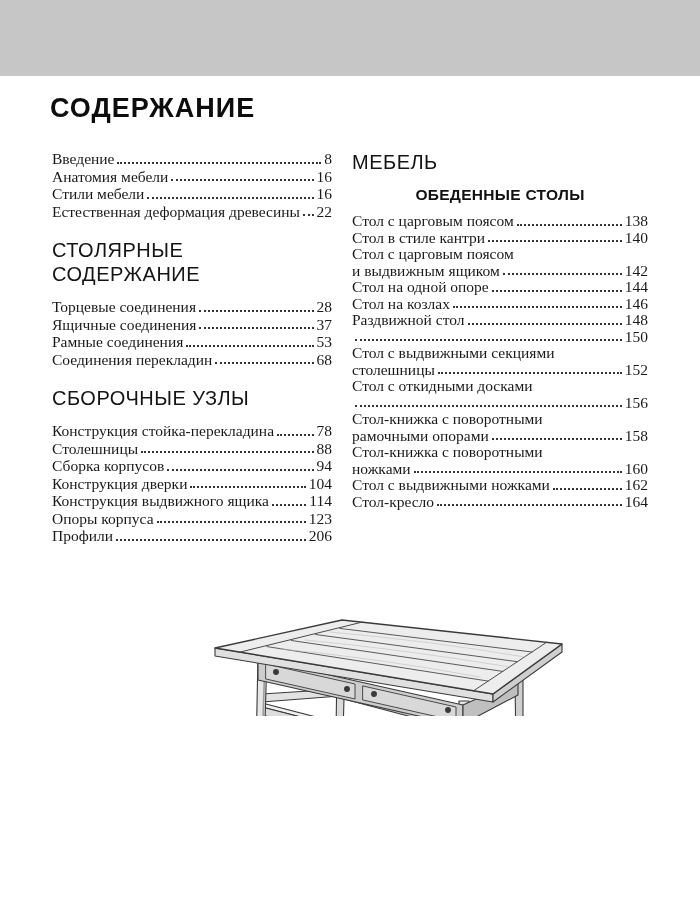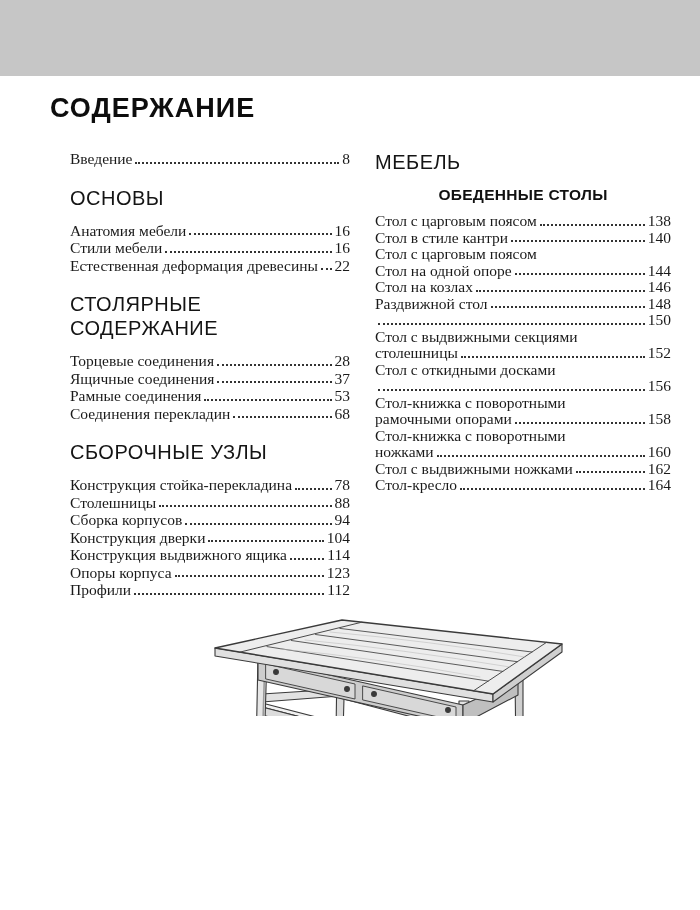--- a/index.html
+++ b/index.html
@@ -2,22 +2,22 @@
 <html><head>
 <meta charset="utf-8">
 <style>
   html,body{margin:0;padding:0;background:#fff;}
   #page{position:relative;width:700px;height:716px;background:#ffffff;overflow:hidden;
         font-family:"Liberation Serif", serif;color:#1a1a1a;}
   .top-band{position:absolute;left:0;top:0;width:700px;height:76px;background:#c6c6c6;}
   .page-title{position:absolute;left:50px;top:93px;font-family:"Liberation Sans",sans-serif;
         font-weight:700;font-size:27px;letter-spacing:1px;color:#0d0d0d;}
   .col{position:absolute;}
-  .col-left{left:70px;top:150px;width:280px;}
-  .col-right{left:352px;top:150px;width:296px;margin-left:23px;}
+  .col-left{left:52px;top:150px;width:280px;}
+  .col-right{left:352px;top:150px;width:296px;}
   .sec-heading{font-family:"Liberation Sans",sans-serif;font-weight:400;font-size:20px;
         letter-spacing:.5px;color:#141414;line-height:24px;margin:18px 0 12px 0;}
   .sec-heading.first{margin-top:0;}
   .sub-heading{font-family:"Liberation Sans",sans-serif;font-weight:700;font-size:15.5px;
         letter-spacing:.3px;color:#111;line-height:18px;margin:8px 0 0 0;text-align:center;}
   .entries{margin:0;}
   .col-right .entries{margin-top:9px;}
   .toc-entry{line-height:17.5px;font-size:15.5px;}
   .col-right .toc-entry{line-height:16.5px;}
   .toc-row{display:flex;align-items:flex-end;}
@@ -40,21 +40,20 @@
   <div class="col col-left">
 
     <div class="intro-block toc-entry">
       <div class="toc-row">
         <span class="toc-lbl">Введение</span>
         <span class="leader"></span>
         <span class="toc-num">8</span>
       </div>
     </div>
 
-    <div class="sec-heading">ОСНОВЫ</div>
     <div class="entries">
 
         <div class="toc-entry">
 
           <div class="toc-row">
             <span class="toc-lbl">Анатомия мебели</span>
             <span class="leader"></span>
             <span class="toc-num">16</span>
           </div>
         </div>
@@ -173,21 +172,21 @@
             <span class="leader"></span>
             <span class="toc-num">123</span>
           </div>
         </div>
 
         <div class="toc-entry">
 
           <div class="toc-row">
             <span class="toc-lbl">Профили</span>
             <span class="leader"></span>
-            <span class="toc-num">112</span>
+            <span class="toc-num">206</span>
           </div>
         </div>
       </div>
   </div>
 
   <div class="col col-right">
     <div class="sec-heading first">МЕБЕЛЬ</div>
     <div class="sub-heading">ОБЕДЕННЫЕ СТОЛЫ</div>
     <div class="entries">
 
@@ -204,20 +203,25 @@
 
           <div class="toc-row">
             <span class="toc-lbl">Стол в стиле кантри</span>
             <span class="leader"></span>
             <span class="toc-num">140</span>
           </div>
         </div>
 
         <div class="toc-entry">
           <div class="toc-line1">Стол с царговым поясом</div>
+          <div class="toc-row">
+            <span class="toc-lbl">и выдвижным ящиком</span>
+            <span class="leader"></span>
+            <span class="toc-num">142</span>
+          </div>
         </div>
 
         <div class="toc-entry">
 
           <div class="toc-row">
             <span class="toc-lbl">Стол на одной опоре</span>
             <span class="leader"></span>
             <span class="toc-num">144</span>
           </div>
         </div>

